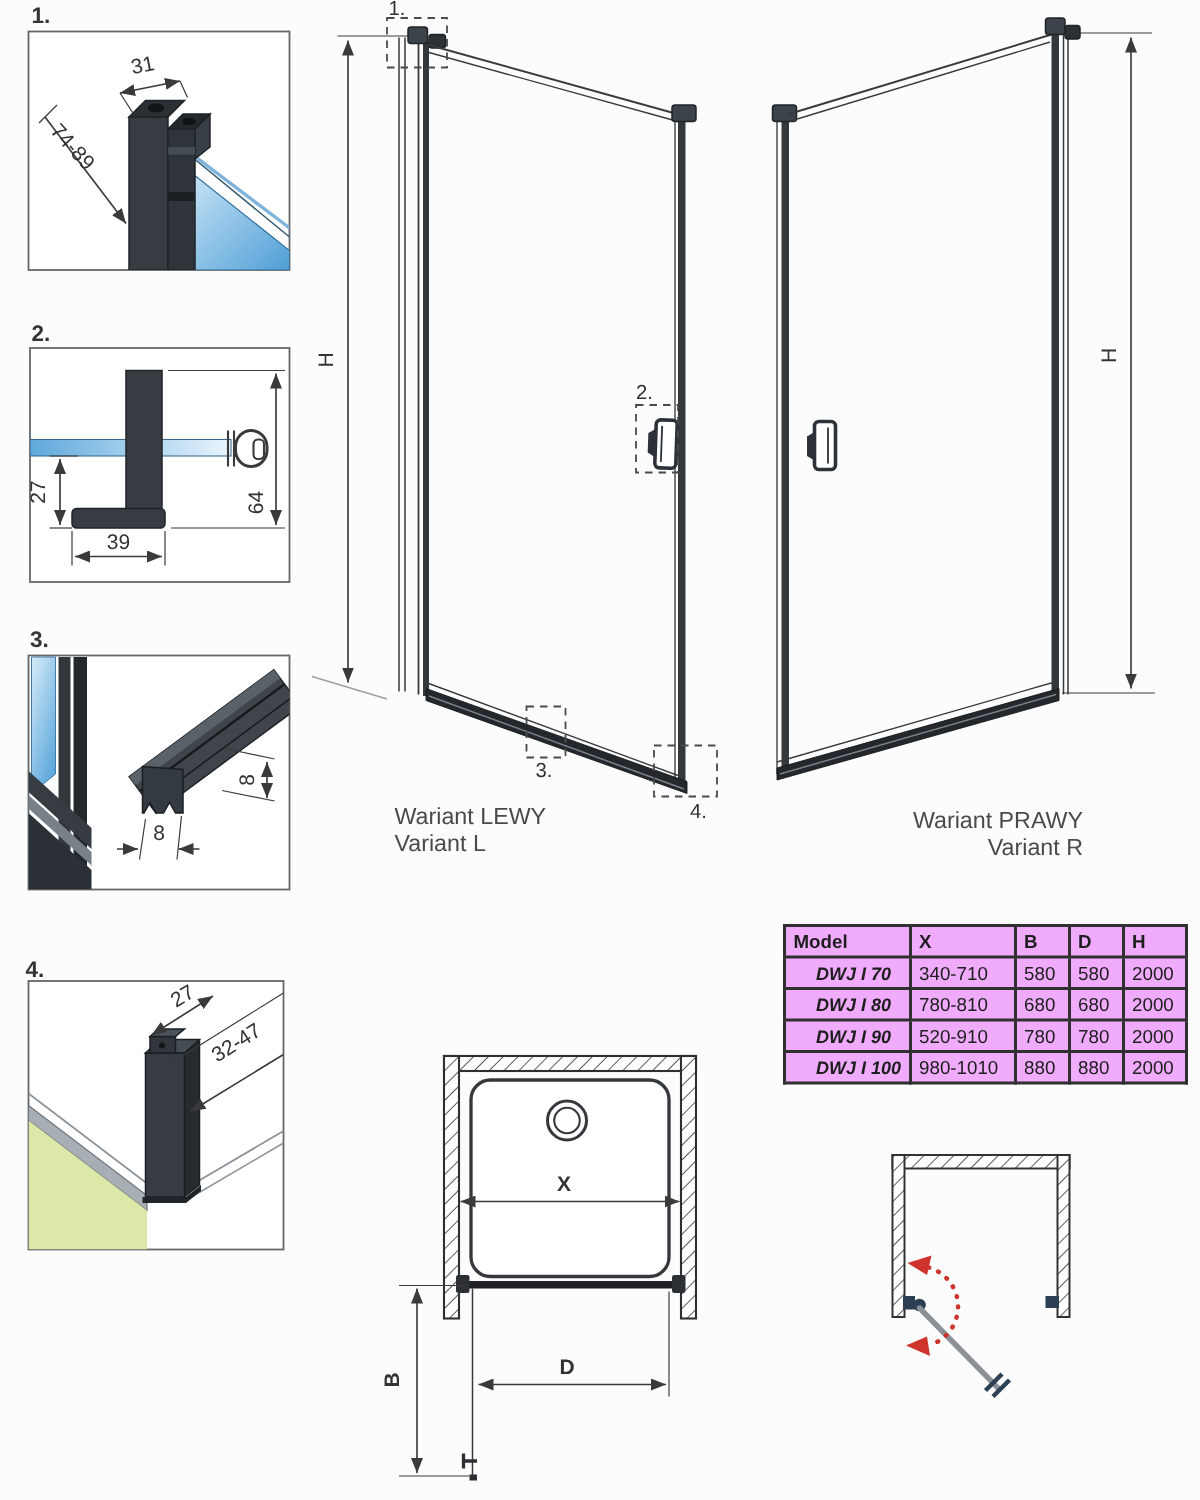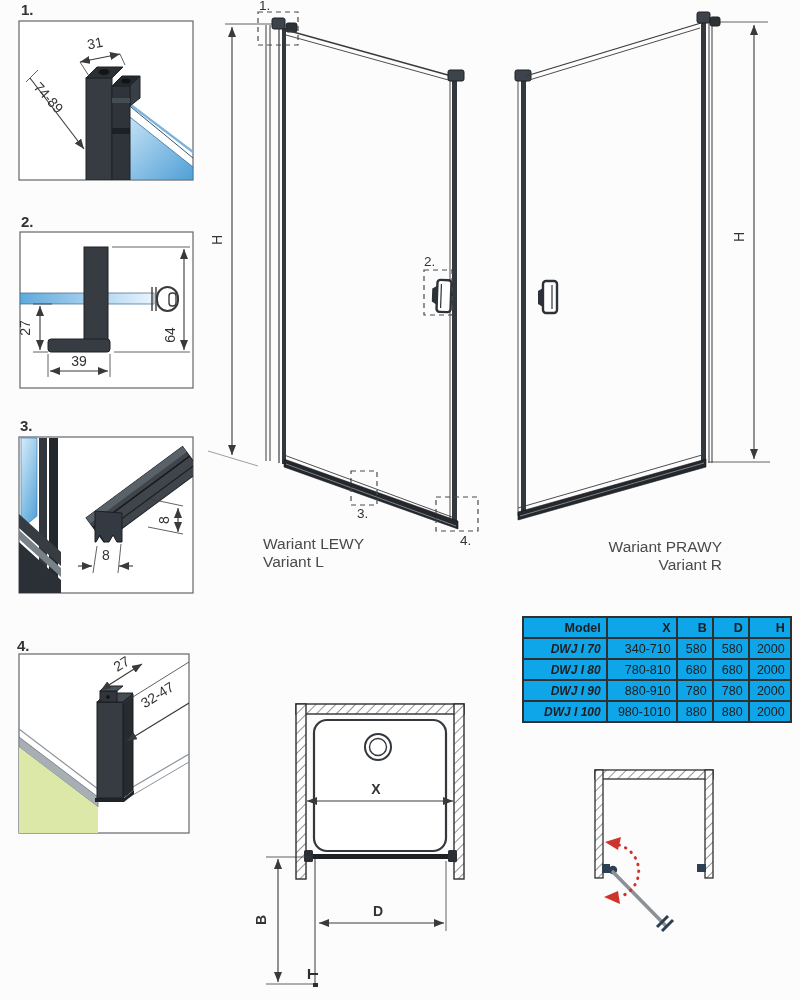--- a/index.html
+++ b/index.html
@@ -11,22 +11,22 @@
   .dimline{stroke:#3a3a3a;stroke-width:1.1;fill:none;}
   .extline{stroke:#3a3a3a;stroke-width:0.8;fill:none;}
   .dimtxt{font-family:"Liberation Sans",sans-serif;font-size:14px;fill:#333;}
   .callout{font-family:"Liberation Sans",sans-serif;font-size:13.5px;fill:#333;}
   .lbl{font-family:"Liberation Sans",sans-serif;font-size:15px;font-weight:600;fill:#333;}
   .title{font-family:"Liberation Sans",sans-serif;font-size:15.5px;fill:#4a4a4a;}
   .dash{fill:none;stroke:#4a4a4a;stroke-width:1.2;stroke-dasharray:5 4;}
   
   .spec-table-wrap{position:absolute;left:522px;top:616px;}
   .spec-table{border-collapse:collapse;background:#fff;}
-  .spec-table th,.spec-table td{border:2px solid #303030;text-align:right;
-      font-size:12.5px;color:#1e1e1e;padding:0 5px;height:19px;background:#0ea5e9;}
+  .spec-table th,.spec-table td{border:2px solid #303030;text-align:left;
+      font-size:12.5px;color:#1e1e1e;padding:0 5px;height:19px;background:#f0abfc;}
   .spec-table th{font-weight:700;}
   .spec-table td.model{font-weight:700;font-style:italic;font-size:12px;white-space:nowrap;padding-left:20px;}
   .th-model{min-width:56px;}
   .th-x{color:#c5302c;min-width:58px;}
   .th-b{color:#2b6cb5;min-width:24px;}
   .th-d{color:#7e3f9e;min-width:24px;}
   .th-h{min-width:30px;}
 </style>
 </head>
 <body>
@@ -291,21 +291,21 @@
         </tr>
         <tr>
           <td class="model">DWJ I 80</td>
           <td>780-810</td>
           <td>680</td>
           <td>680</td>
           <td>2000</td>
         </tr>
         <tr>
           <td class="model">DWJ I 90</td>
-          <td>880-910</td>
+          <td>520-910</td>
           <td>780</td>
           <td>780</td>
           <td>2000</td>
         </tr>
         <tr>
           <td class="model">DWJ I 100</td>
           <td>980-1010</td>
           <td>880</td>
           <td>880</td>
           <td>2000</td>

